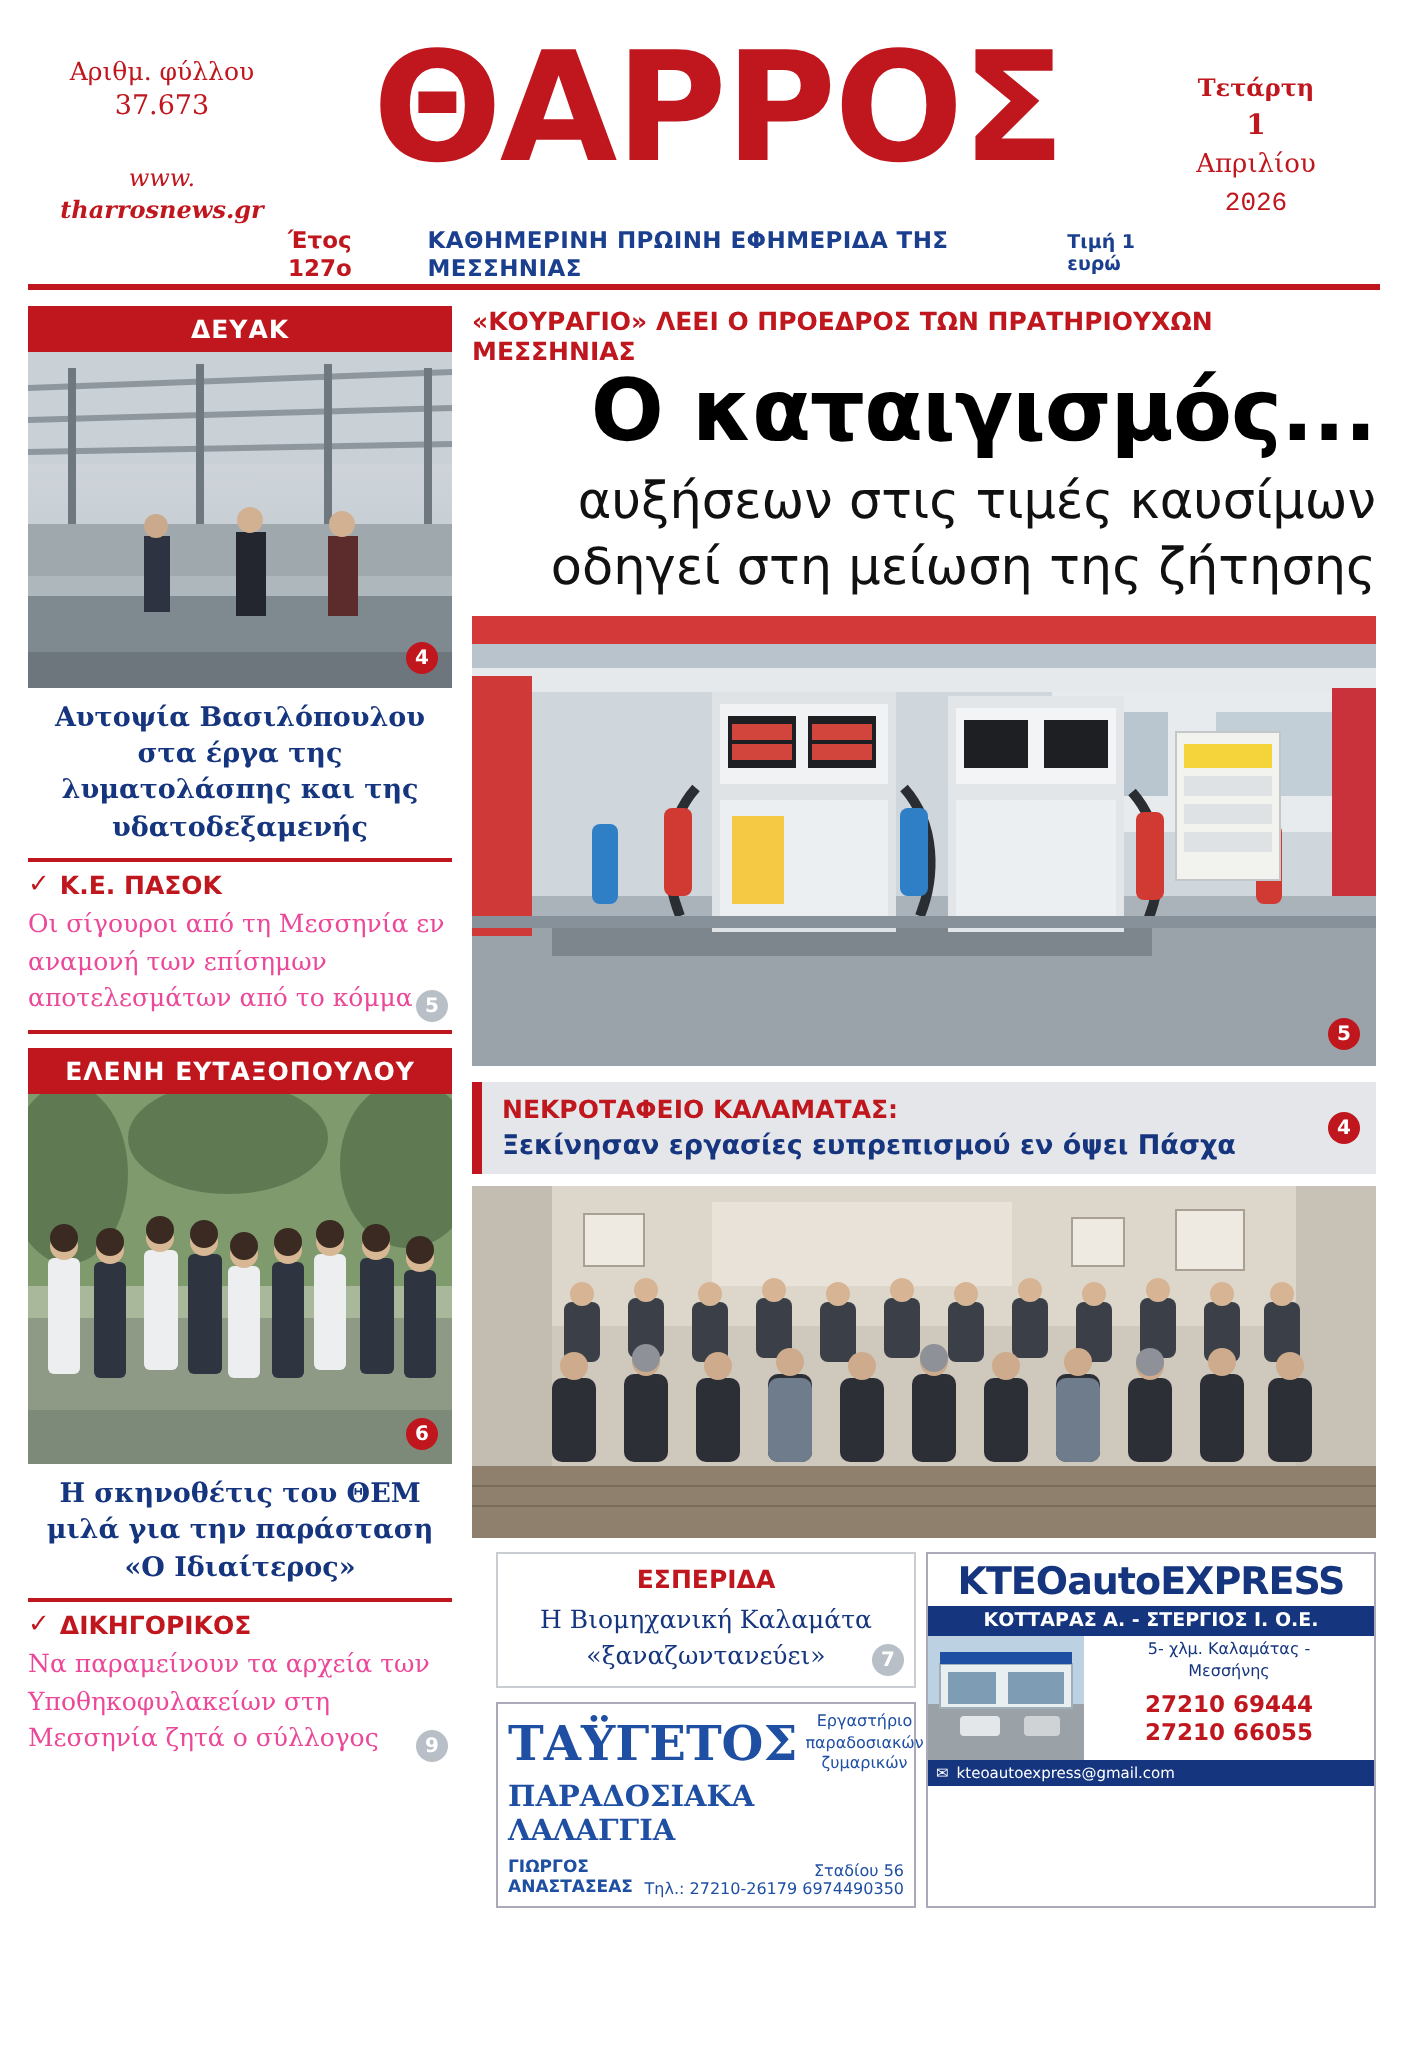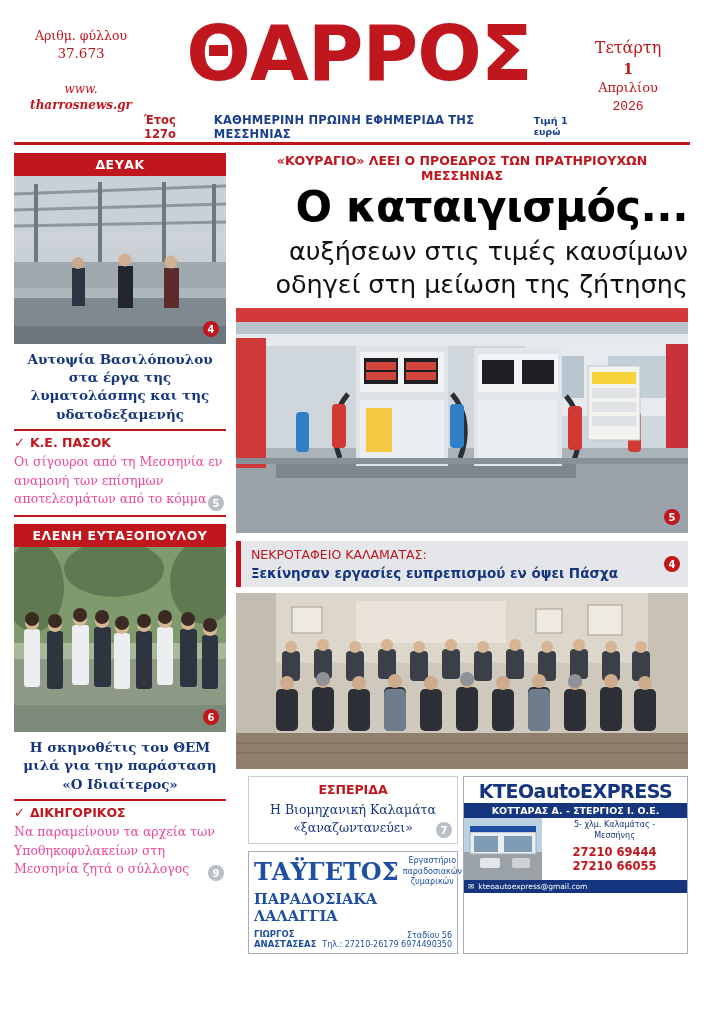--- a/index.html
+++ b/index.html
@@ -38,21 +38,21 @@
     display:flex; align-items:baseline; gap:8px; justify-content:flex-start;
   }
   .etos { color:#c0161d; font-size:11.5px; font-weight:bold; }
   .tagline { color:#1b3f8f; font-size:11.5px; font-weight:bold; letter-spacing:0.2px; }
   .price { color:#1b3f8f; font-size:9.5px; font-weight:bold; }
 
   .date-box {
     position:absolute; right:8px; top:36px; width:108px; text-align:center;
     color:#c0161d; font-family:"DejaVu Serif", serif; line-height:1.45;
   }
-  .date-box .d1 { font-size:16px; font-weight:normal; }
+  .date-box .d1 { font-size:12px; font-weight:bold; }
   .date-box .d2 { font-size:14px; font-weight:bold; }
   .date-box .d3 { font-size:13px; }
   .date-box .d4 { font-size:13px;font-family:Liberation Mono, monospace; }
 
   .rule-red { height:3px; background:#c0161d; margin:2px 0 0 0; }
 
   
   .content { display:flex; gap:10px; margin-top:8px; }
   .col-left { width:212px; }
   .col-right { width:452px; }
@@ -88,39 +88,39 @@
   }
   .badge-inline {
     display:inline-flex; width:16px; height:16px; border-radius:50%;
     background:#b9bfc7; color:#fff; font-size:10px; font-weight:bold;
     align-items:center; justify-content:center;
     position:absolute; right:2px; bottom:4px;
   }
 
   
   .lead-kicker {
-    color:#c0161d; font-weight:bold; font-size:12.5px; text-align:center; margin-bottom:2px;
+    color:#c0161d; font-weight:bold; font-size:12.5px; margin-bottom:2px;
   }
   .lead-h1 {
     font-size:43px; font-weight:bold; text-align:right; line-height:1.02;
     letter-spacing:-0.5px; color:#000; margin:2px 0 6px;
   }
   .lead-h2 {
     font-size:25.5px; text-align:right; line-height:1.3; color:#111; font-weight:normal;
   }
 
   
   .gas { position:relative; margin-top:7px; height:225px; overflow:hidden; }
 
   
   .grey-bar {
     background:#e4e6e9; padding:6px 10px; position:relative;
     border-left:5px solid #c0161d;
   }
-  .grey-bar .l1 { color:#c0161d; font-weight:normal; font-size:12.5px; }
+  .grey-bar .l1 { color:#c0161d; font-weight:bold; font-size:12.5px; }
   .grey-bar .l2 { color:#16357f; font-weight:bold; font-size:13.5px; margin-top:3px; }
 
   
   .hall { position:relative; height:176px; overflow:hidden; margin-top:6px; }
 
   .esper-box { border:1px solid #c9ccd1; margin-top:6px; padding:5px 6px 7px; position:relative; }
   .esper-title { color:#c0161d; font-weight:bold; font-size:12.5px; text-align:center; }
   .esper-text {
     color:#16357f; font-size:12.5px; text-align:center; margin-top:4px; line-height:1.4;
     font-family:"DejaVu Serif", serif;

